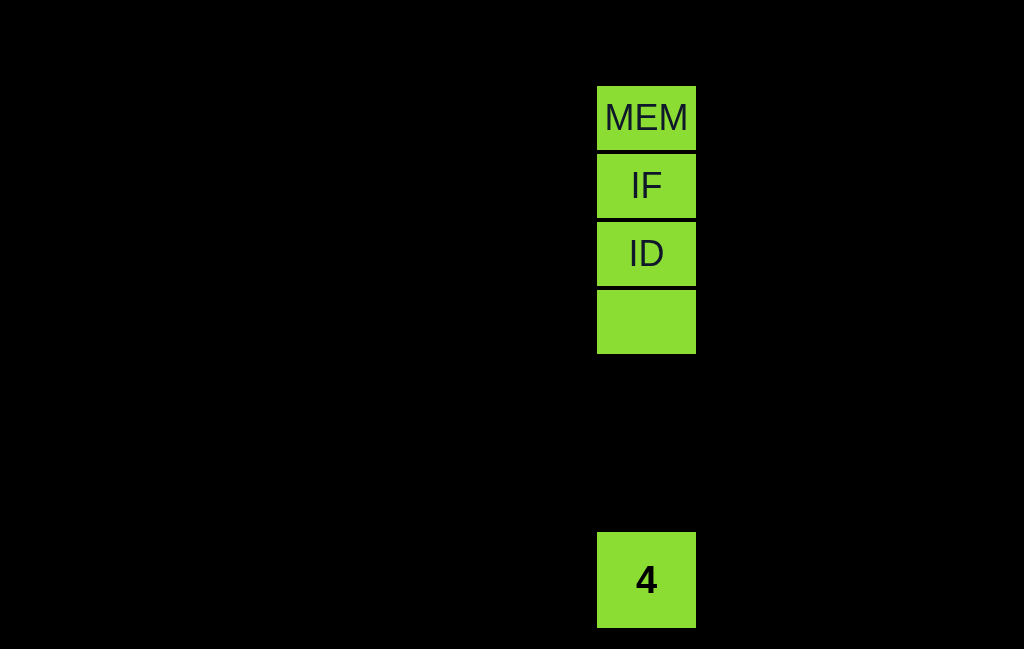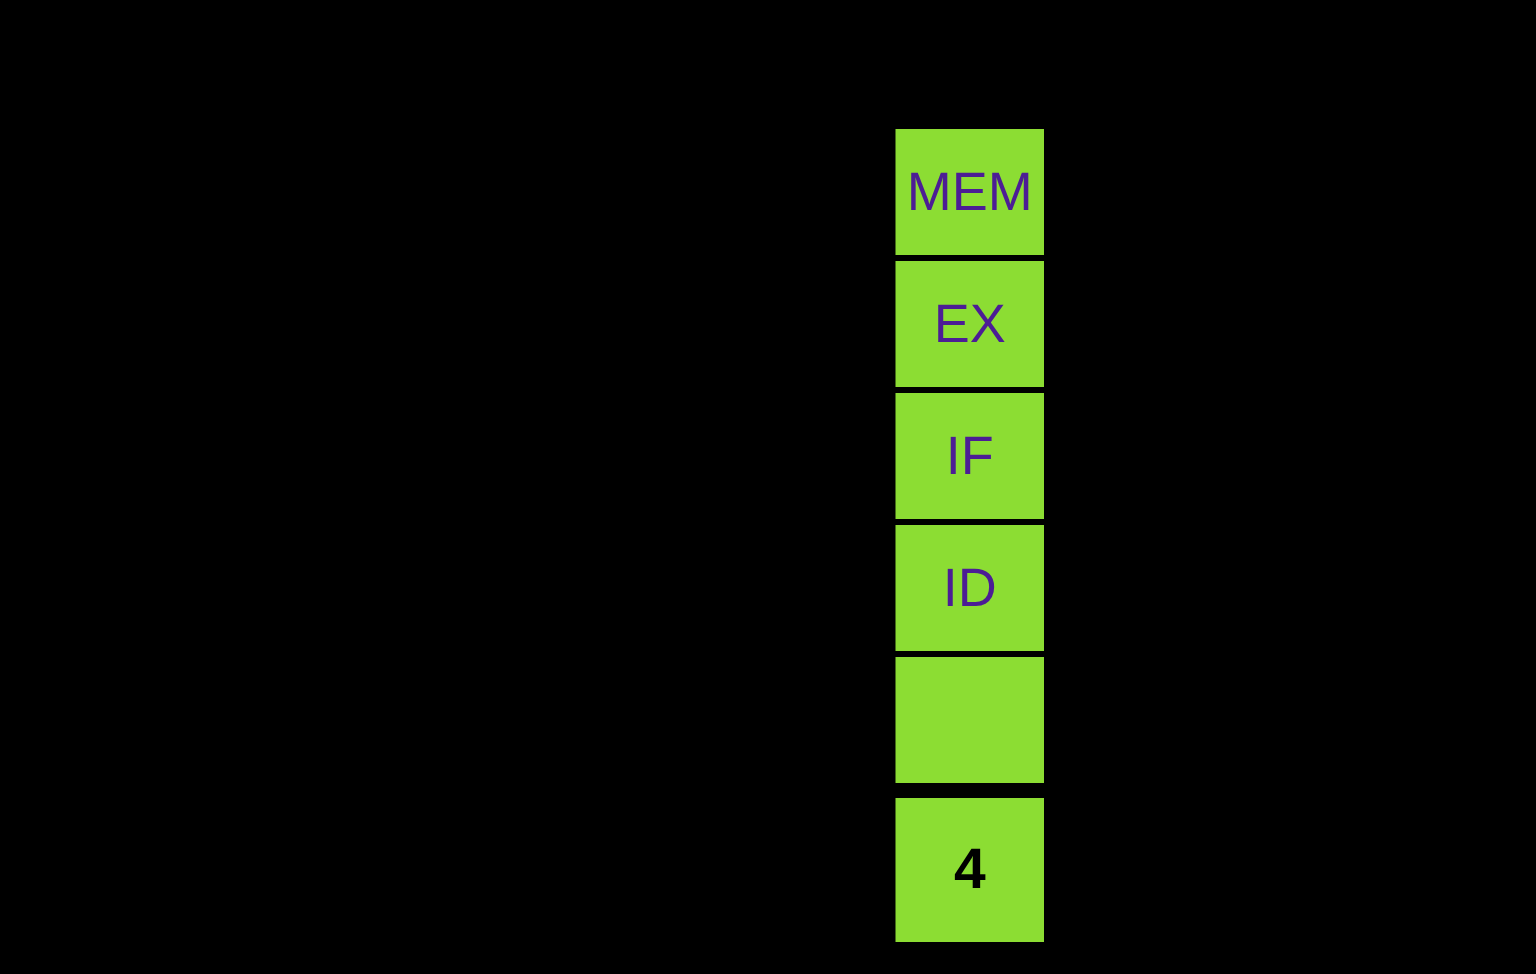--- a/index.html
+++ b/index.html
@@ -26,23 +26,23 @@
   
   #stack-column {
     position: absolute;
     left: 597px;
     top: 86px;
     width: 99px;
   }
   .stack-cell {
     box-sizing: border-box;
     width: 99px;
-    height: 84px;
+    height: 64px;
     background: #8CDD33;
-    color: #4c1d95;
+    color: #0f172a;
     display: flex;
     align-items: center;
     justify-content: center;
     font-family: "Liberation Sans", sans-serif;
     font-size: 36px;
     font-weight: normal;
     line-height: 1;
     letter-spacing: 0px;
     margin-bottom: 4px;
   }
@@ -75,23 +75,20 @@
 <body>
 
 <div id="canvas">
 
   <div id="stack-column">
 
     <div class="stack-cell">
       <span>MEM</span>
     </div>
 
-    <div class="stack-cell">
-      <span>EX</span>
-    </div>
 
     <div class="stack-cell">
       <span>IF</span>
     </div>
 
     <div class="stack-cell">
       <span>ID</span>
     </div>
 
     <div class="stack-cell is-empty last-in-group">

